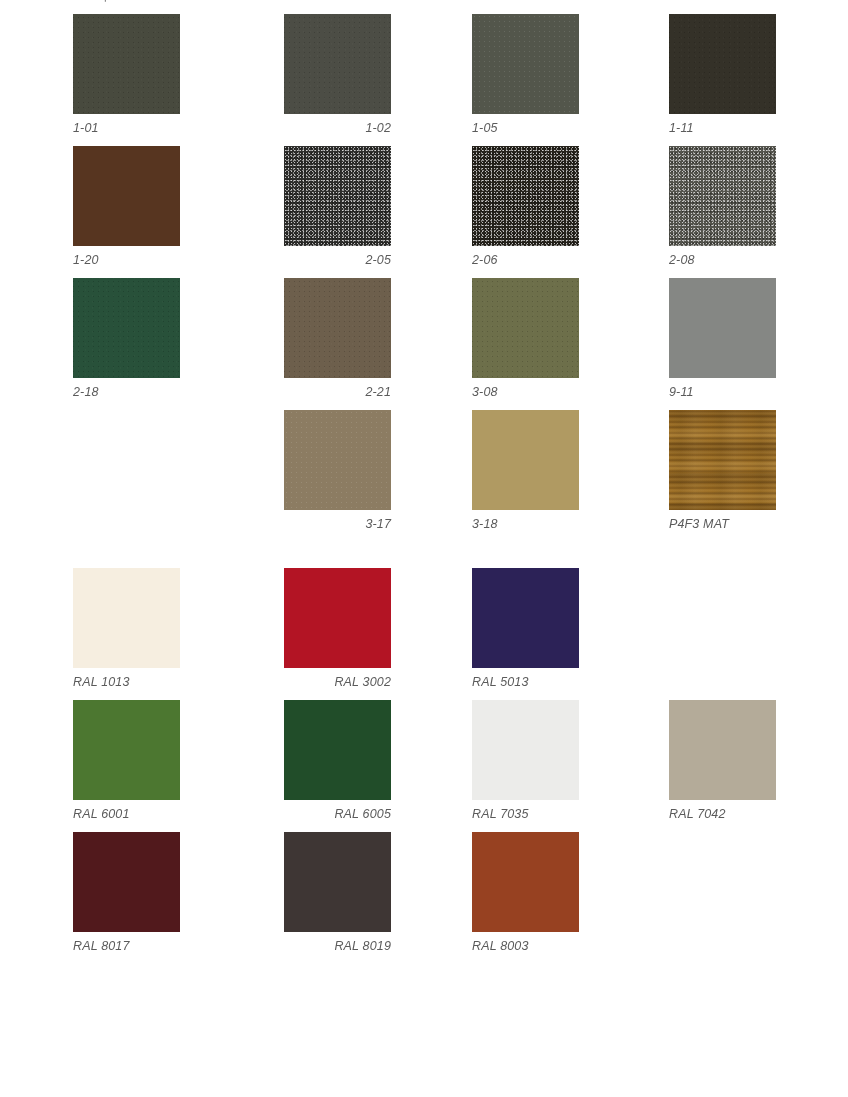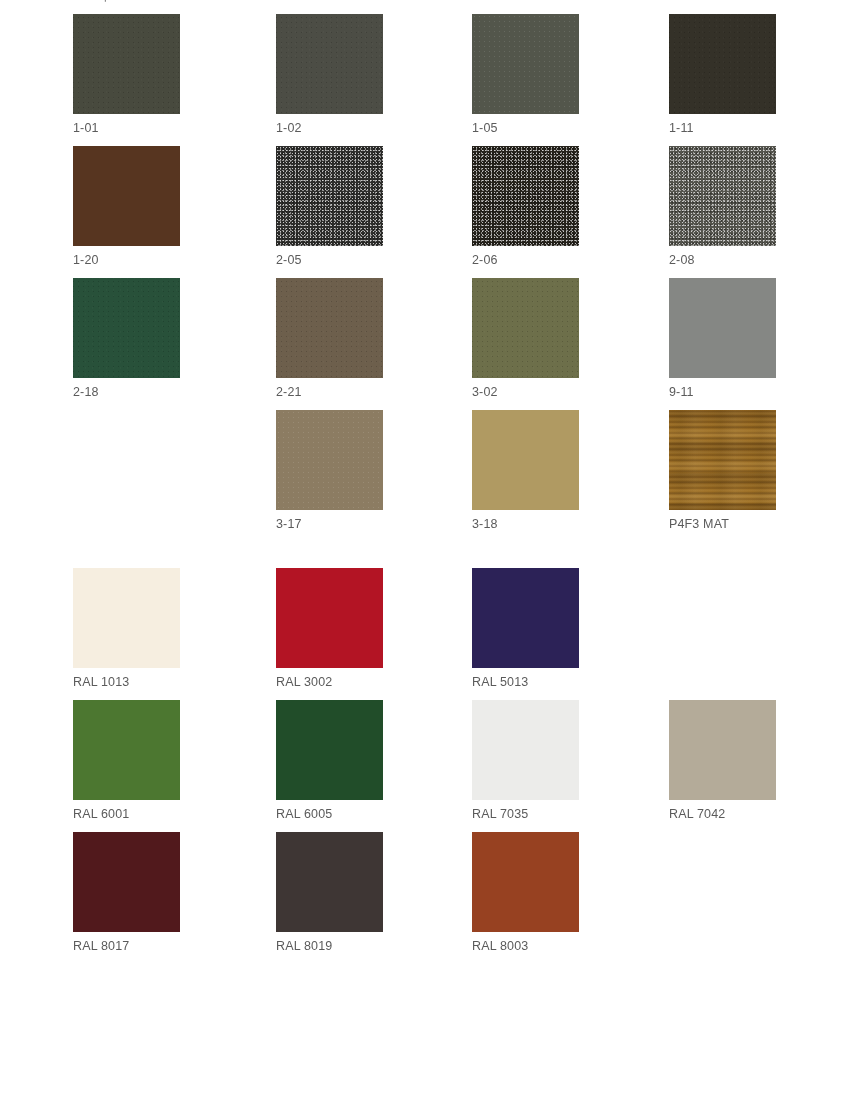--- a/index.html
+++ b/index.html
@@ -37,28 +37,29 @@
     left: 0;
     width: 848px;
   }
   #section-textured { top: 14px; }
   #section-ral      { top: 568px; }
 
   .swatch-row {
     position: relative;
     width: 828px;
     height: 132px;
+    font-style: italic;
   }
   .swatch-cell {
     position: absolute;
     top: 0;
     width: 107px;
   }
   .col-0 { left: 73px; }
-  .col-1 { left: 276px; }
+  .col-1 { left: 284px; text-align: right; }
   .col-2 { left: 472px; }
   .col-3 { left: 669px; }
 
   .chip {
     position: relative;
     width: 107px;
     height: 100px;
     overflow: hidden;
     background-color: #888;
   }
@@ -222,21 +223,21 @@
         <div class="swatch-cell col-1">
           <div class="chip tex-grain" style="background-color: rgb(109, 95, 76);">
             <div class="chip-base" style="background-color: rgb(109, 95, 76);"></div>
           </div>
           <div class="chip-label">2-21</div>
         </div>
         <div class="swatch-cell col-2">
           <div class="chip tex-grain" style="background-color: rgb(109, 111, 74);">
             <div class="chip-base" style="background-color: rgb(109, 111, 74);"></div>
           </div>
-          <div class="chip-label">3-02</div>
+          <div class="chip-label">3-08</div>
         </div>
         <div class="swatch-cell col-3">
           <div class="chip tex-flat" style="background-color: rgb(133, 135, 132);">
             <div class="chip-base" style="background-color: rgb(133, 135, 132);"></div>
           </div>
           <div class="chip-label">9-11</div>
         </div>
       </div>
       <div class="swatch-row">
         <div class="swatch-cell col-1">

